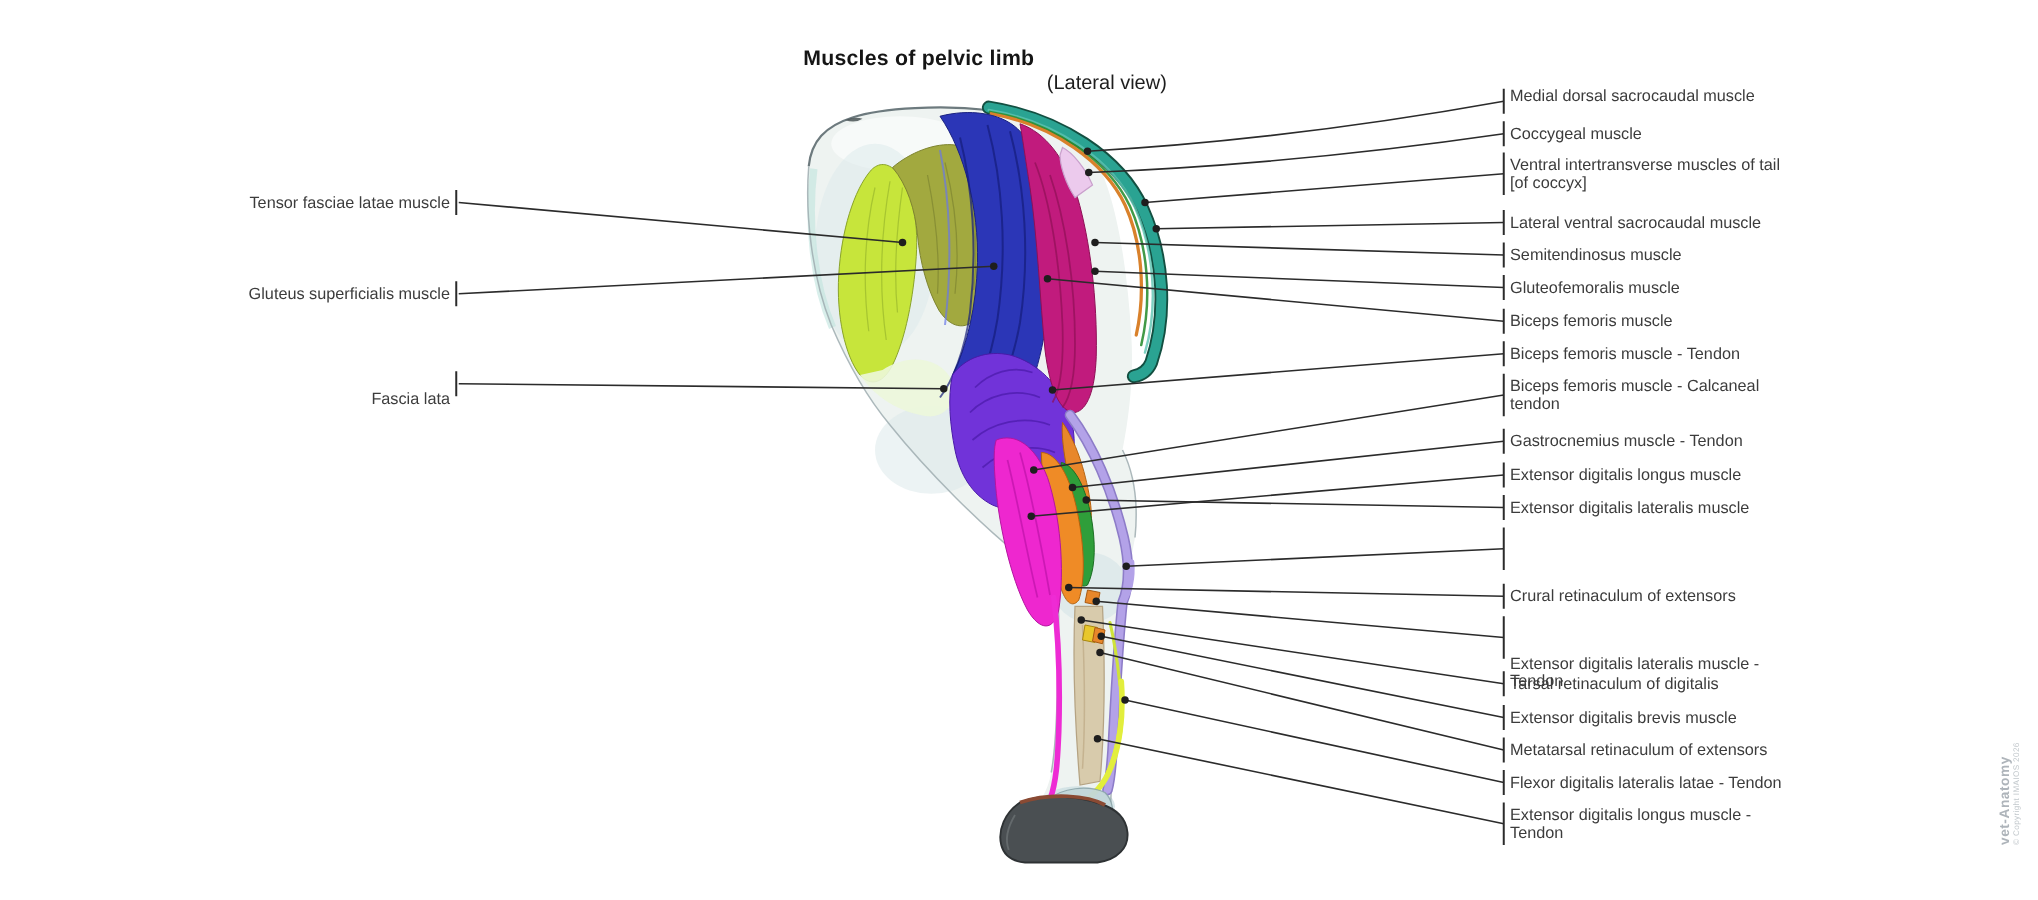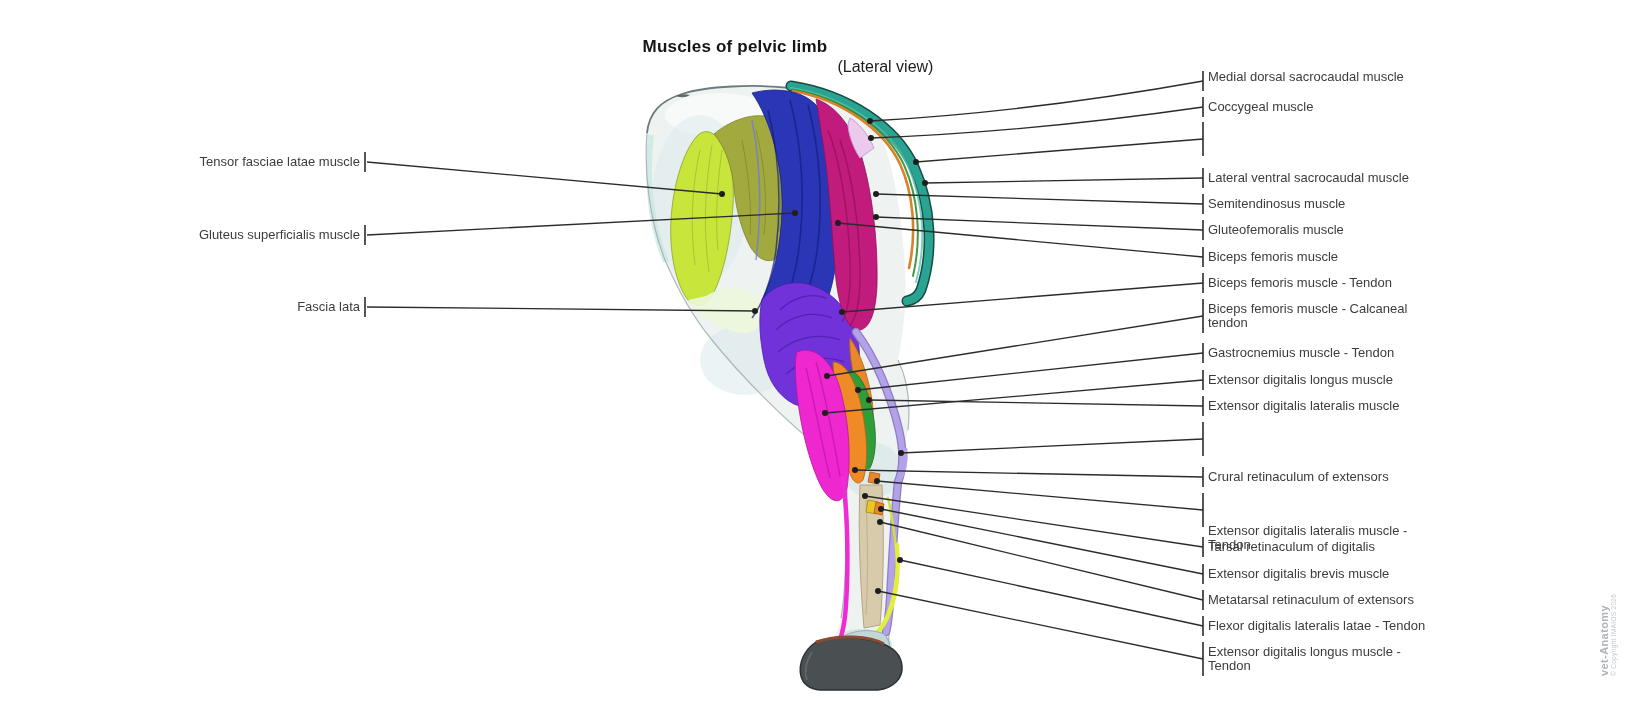--- a/index.html
+++ b/index.html
@@ -253,24 +253,26 @@
       <circle cx="865" cy="496" r="3"></circle>
         <circle cx="881" cy="509" r="3"></circle>
         <circle cx="880" cy="522" r="3"></circle>
       <circle cx="900" cy="560" r="3"></circle>
         <circle cx="878" cy="591" r="3"></circle>
     </g>
   </svg>
 
   <div class="lbl left" style="top:155px">Tensor fasciae latae muscle</div>
   <div class="lbl left" style="top:228px">Gluteus superficialis muscle</div>
-  <div class="lbl left" style="top:300px">Fascia lata</div>
+  <div class="lbl left" style="top:312px">Fascia lata</div>
 
   <div class="lbl right" style="top:70px">Medial dorsal sacrocaudal muscle</div>
   <div class="lbl right" style="top:100px">Coccygeal muscle</div>
+  <div class="lbl right" style="top:125px">Ventral intertransverse muscles of tail
+[of coccyx]</div>
   <div class="lbl right" style="top:171px">Lateral ventral sacrocaudal muscle</div>
   <div class="lbl right" style="top:197px">Semitendinosus muscle</div>
   <div class="lbl right" style="top:223px">Gluteofemoralis muscle</div>
   <div class="lbl right" style="top:250px">Biceps femoris muscle</div>
   <div class="lbl right" style="top:276px">Biceps femoris muscle - Tendon</div>
   <div class="lbl right" style="top:302px">Biceps femoris muscle - Calcaneal
 tendon</div>
   <div class="lbl right" style="top:346px">Gastrocnemius muscle - Tendon</div>
   <div class="lbl right" style="top:373px">Extensor digitalis longus muscle</div>
   <div class="lbl right" style="top:399px">Extensor digitalis lateralis muscle</div>

